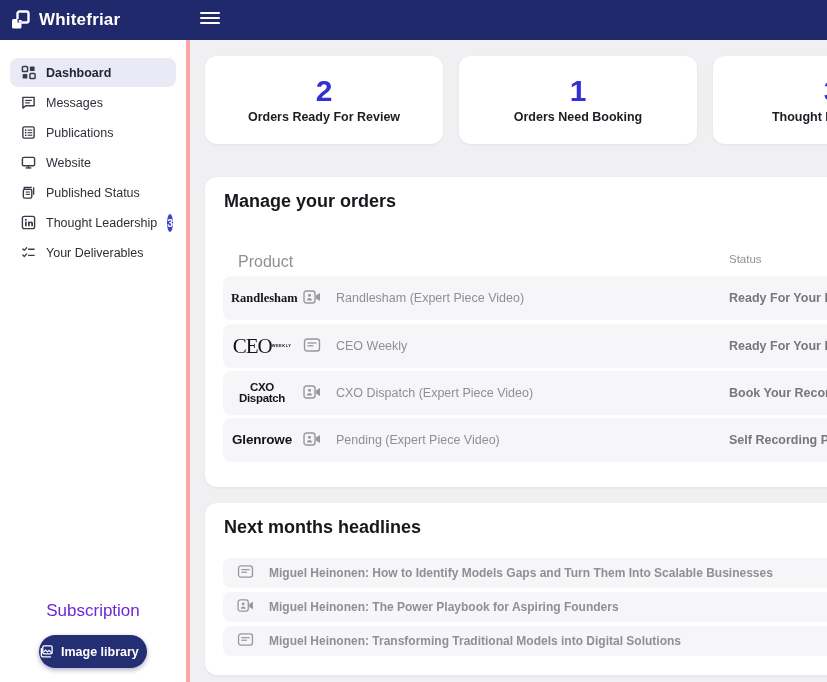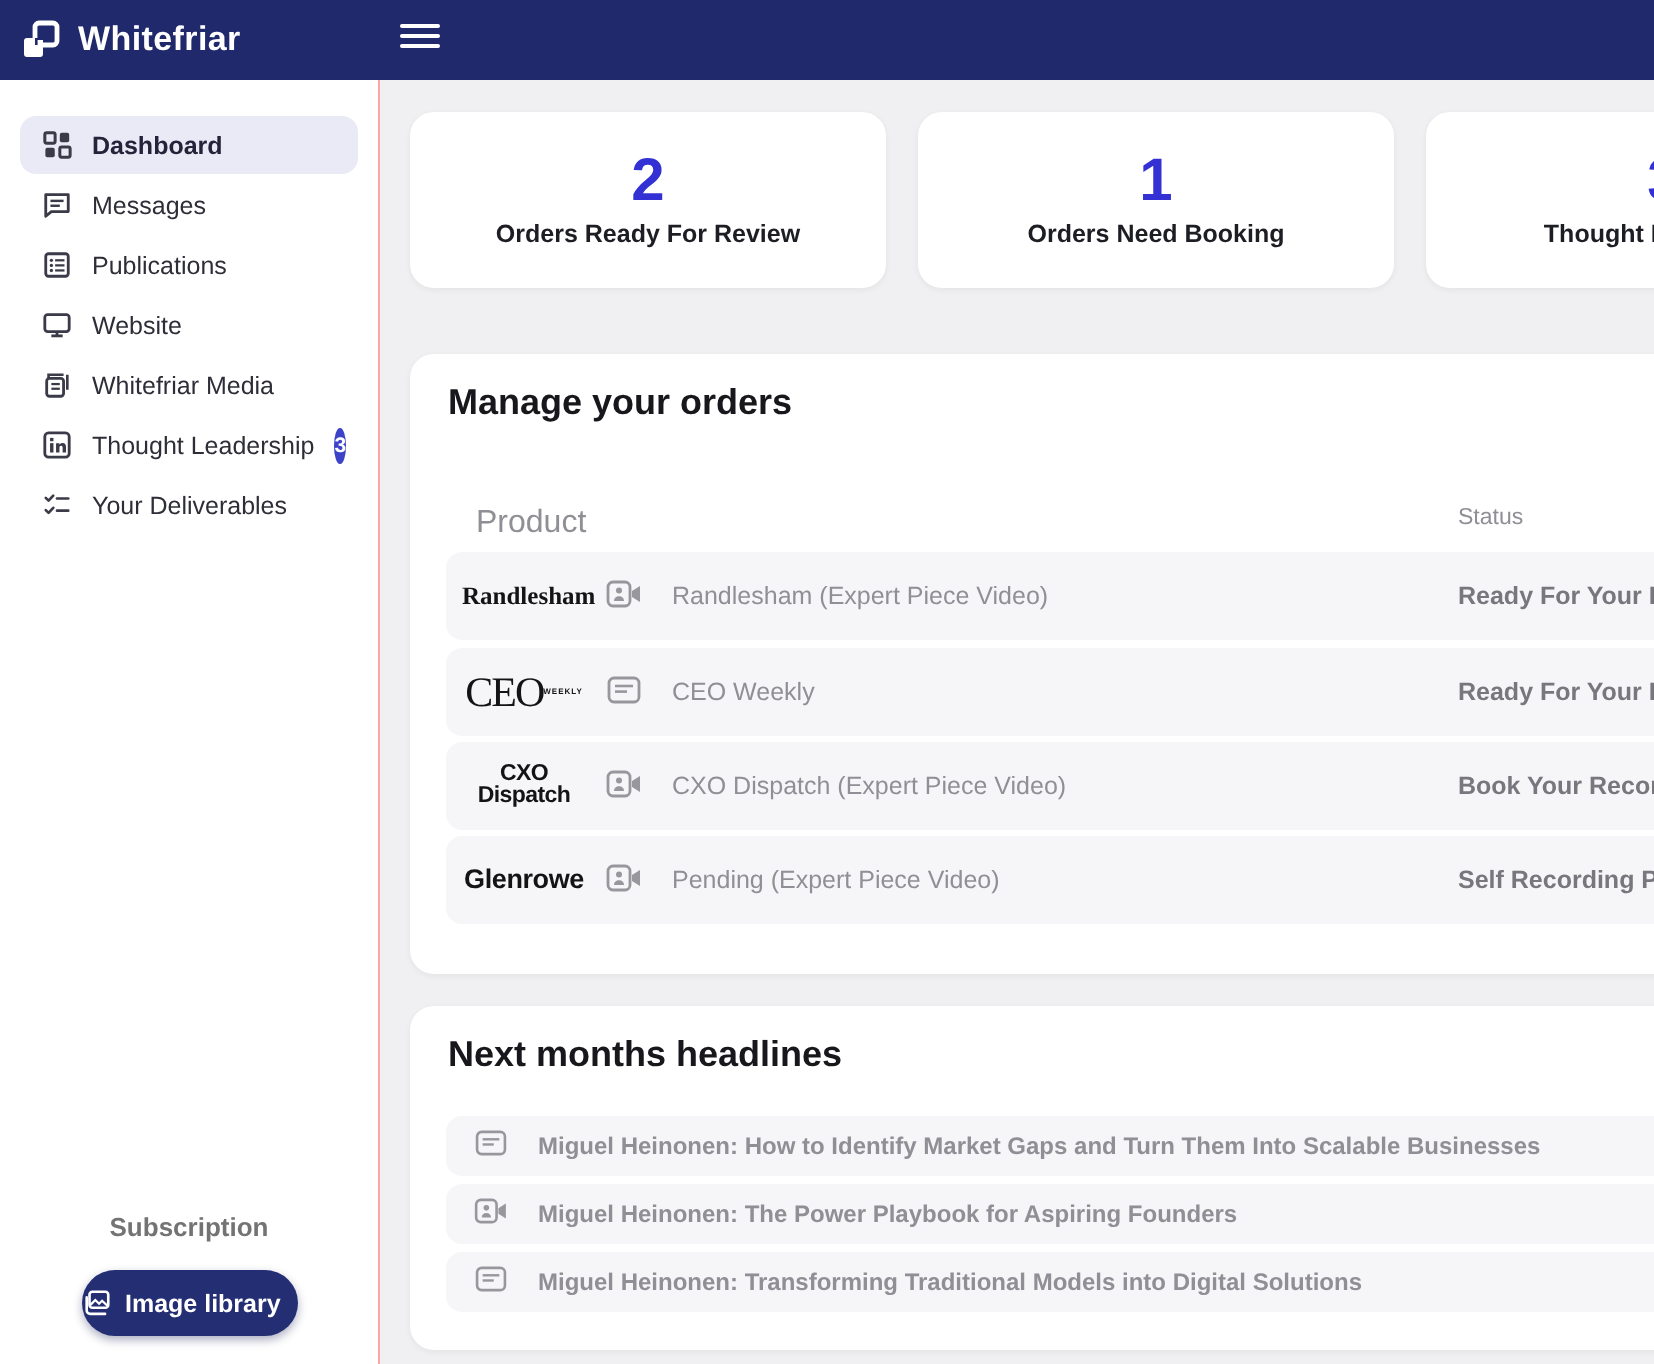--- a/index.html
+++ b/index.html
@@ -21,39 +21,39 @@
   .hamburger {
     position:absolute; left:198px; top:6px; width:24px; height:24px;
     display:flex; flex-direction:column; justify-content:center; gap:3px;
     cursor:pointer; padding:0 2px;
   }
   .hamburger span { display:block; height:2px; background:#ffffff; border-radius:1px; }
 
   
   .sidebar {
     position:absolute; left:0; top:36px; width:190px; height:646px;
-    background:#ffffff; border-right:1px solid #fca5a5;
+    background:#ffffff; border-right:4px solid #fca5a5;
   }
   .nav { position:absolute; top:22px; left:0; right:0; }
   .nav-item {
     height:29px; margin:0 10px 1px 10px; padding:0 10px;
     display:flex; align-items:center; gap:10px; border-radius:8px;
     cursor:pointer; color:#2e2e38;
   }
   .nav-item.active { background:#e9eaf6; }
   .nav-icon { width:16px; height:16px; flex:0 0 16px; color:#3a3a48; display:flex; align-items:center; justify-content:center; }
   .nav-label { font-size:12.5px; color:#2e2e38; white-space:nowrap; }
   .nav-item.active .nav-label { font-weight:bold; color:#23233a; }
   .nav-badge {
     margin-left:auto; width:18px; height:18px; border-radius:50%;
     background:#3d43c9; color:#fff; font-size:10.5px; font-weight:bold;
     display:flex; align-items:center; justify-content:center;
   }
   .sidebar-bottom { position:absolute; bottom:6px; left:0; right:0; text-align:center; }
-  .subscription { font-size:13px; font-weight:bold; color:#737373; margin-bottom:14px; }
+  .subscription { font-size:17px; font-weight:normal; color:#6d28d9; margin-bottom:14px; }
   .img-lib-btn {
     margin:0 auto 8px auto; width:108px; height:33px; border-radius:17px;
     background:#242e73; border:none; color:#fff; font-size:12.5px; font-weight:bold;
     display:flex; align-items:center; gap:7px; cursor:pointer;
     font-family:"Liberation Sans", sans-serif;
     box-shadow:0 2px 5px rgba(20,25,80,.35);
   }
 
   
   .main {
@@ -182,21 +182,21 @@
 
     <div class="nav-item">
       <span class="nav-icon">
         <svg viewBox="0 0 16 16" width="15" height="15">
           <path d="M3.5 4.5 v-2 h8 M13.5 2.5 v8" fill="none" stroke="currentColor" stroke-width="1.4"></path>
           <rect x="2.5" y="4.5" width="9" height="9.5" rx="1.5" fill="none" stroke="currentColor" stroke-width="1.5"></rect>
           <line x1="5" y1="7.5" x2="9.5" y2="7.5" stroke="currentColor" stroke-width="1.2"></line>
           <line x1="5" y1="10" x2="9.5" y2="10" stroke="currentColor" stroke-width="1.2"></line>
         </svg>
       </span>
-      <span class="nav-label">Whitefriar Media</span>
+      <span class="nav-label">Published Status</span>
     </div>
 
     <div class="nav-item">
       <span class="nav-icon">
         <svg viewBox="0 0 16 16" width="15" height="15">
           <rect x="1.5" y="1.5" width="13" height="13" rx="2" fill="none" stroke="currentColor" stroke-width="1.5"></rect>
           <rect x="4.3" y="7" width="1.8" height="5" fill="currentColor"></rect>
           <rect x="4.3" y="4.2" width="1.8" height="1.8" fill="currentColor"></rect>
           <path d="M7.5 12 v-5 h1.8 v .8 c.4-.6 1-.9 1.7-.9 1.2 0 1.8 .8 1.8 2.1 V12 h-1.8 V9.4 c0-.6-.3-1-.8-1-.5 0-.9 .4-.9 1 V12 z" fill="currentColor"></path>
         </svg>
@@ -316,21 +316,21 @@
     <div class="panel-title">Next months headlines</div>
 
     <div class="headline-row" style="top:55px">
       <span class="row-icon">
         <svg viewBox="0 0 18 14" width="17" height="13">
           <rect x="1.5" y="1" width="15" height="12" rx="2.5" fill="none" stroke="currentColor" stroke-width="1.4"></rect>
           <line x1="4.5" y1="5" x2="13.5" y2="5" stroke="currentColor" stroke-width="1.3"></line>
           <line x1="4.5" y1="7.8" x2="10.5" y2="7.8" stroke="currentColor" stroke-width="1.3"></line>
         </svg>
       </span>
-      <span class="headline-text">Miguel Heinonen: How to Identify Market Gaps and Turn Them Into Scalable Businesses</span>
+      <span class="headline-text">Miguel Heinonen: How to Identify Models Gaps and Turn Them Into Scalable Businesses</span>
     </div>
 
     <div class="headline-row" style="top:89px">
       <span class="row-icon">
         <svg viewBox="0 0 18 14" width="17" height="13">
           <rect x="1" y="1" width="11" height="12" rx="2.5" fill="none" stroke="currentColor" stroke-width="1.4"></rect>
           <circle cx="6.5" cy="5.3" r="1.5" fill="currentColor"></circle>
           <path d="M4 10.5 c0-1.5 1.1-2.4 2.5-2.4 s2.5 .9 2.5 2.4" fill="currentColor"></path>
           <path d="M13 5.5 l4-2.5 v8 l-4-2.5 z" fill="currentColor"></path>
         </svg>

